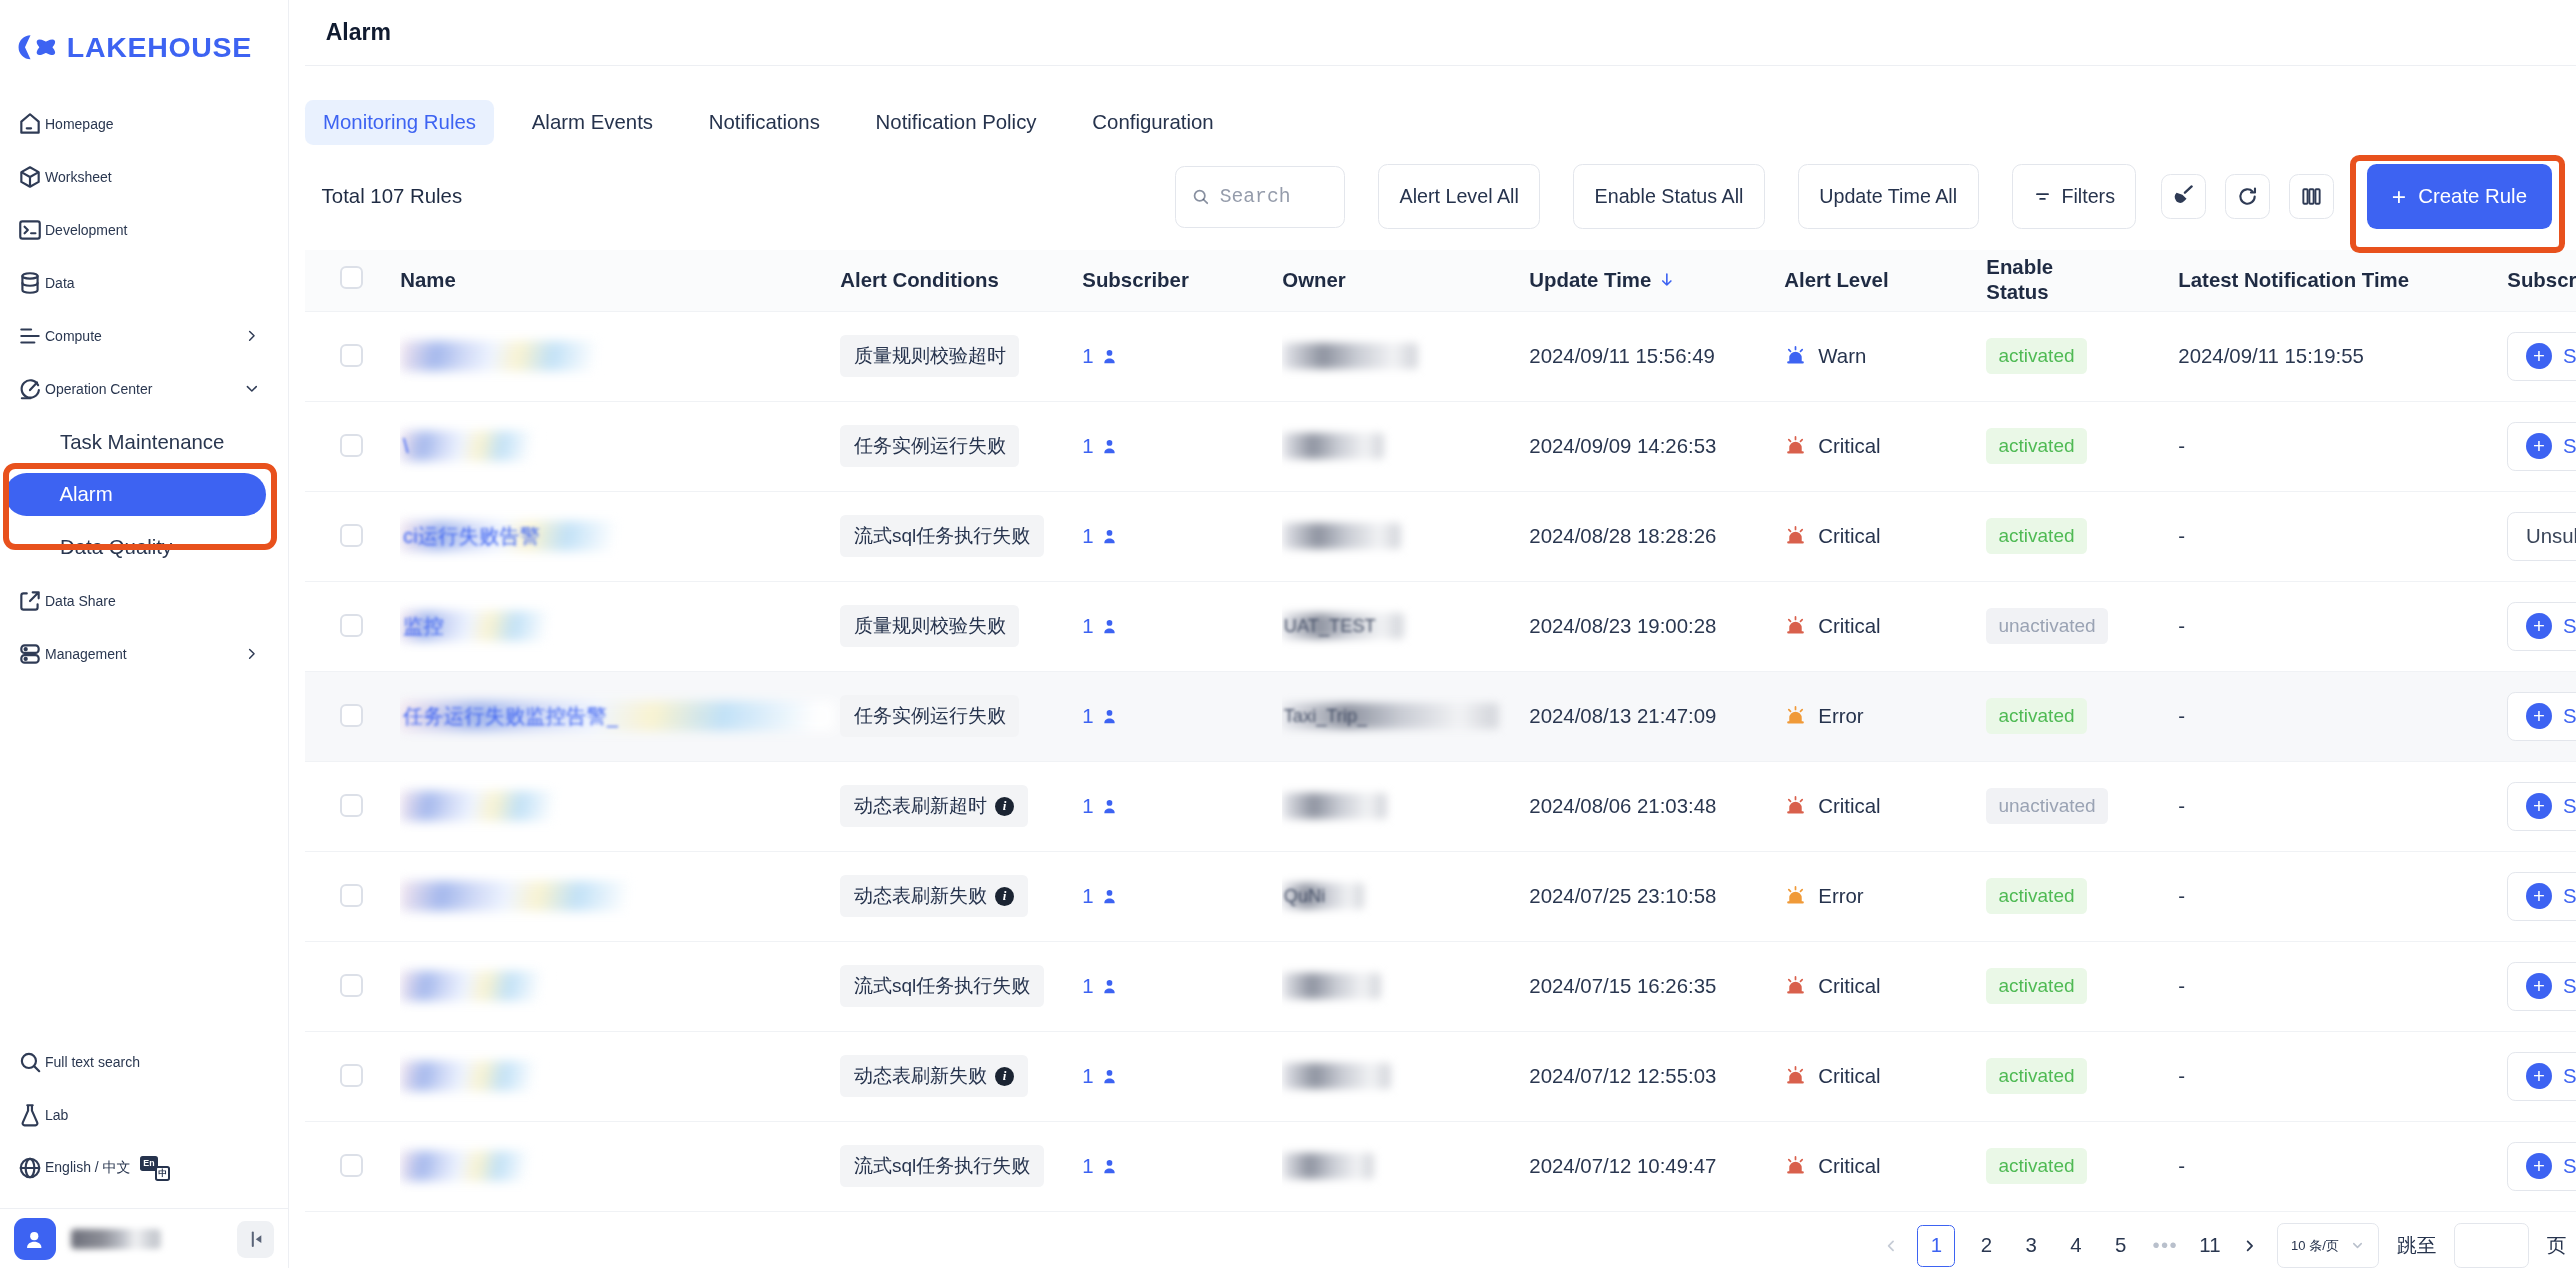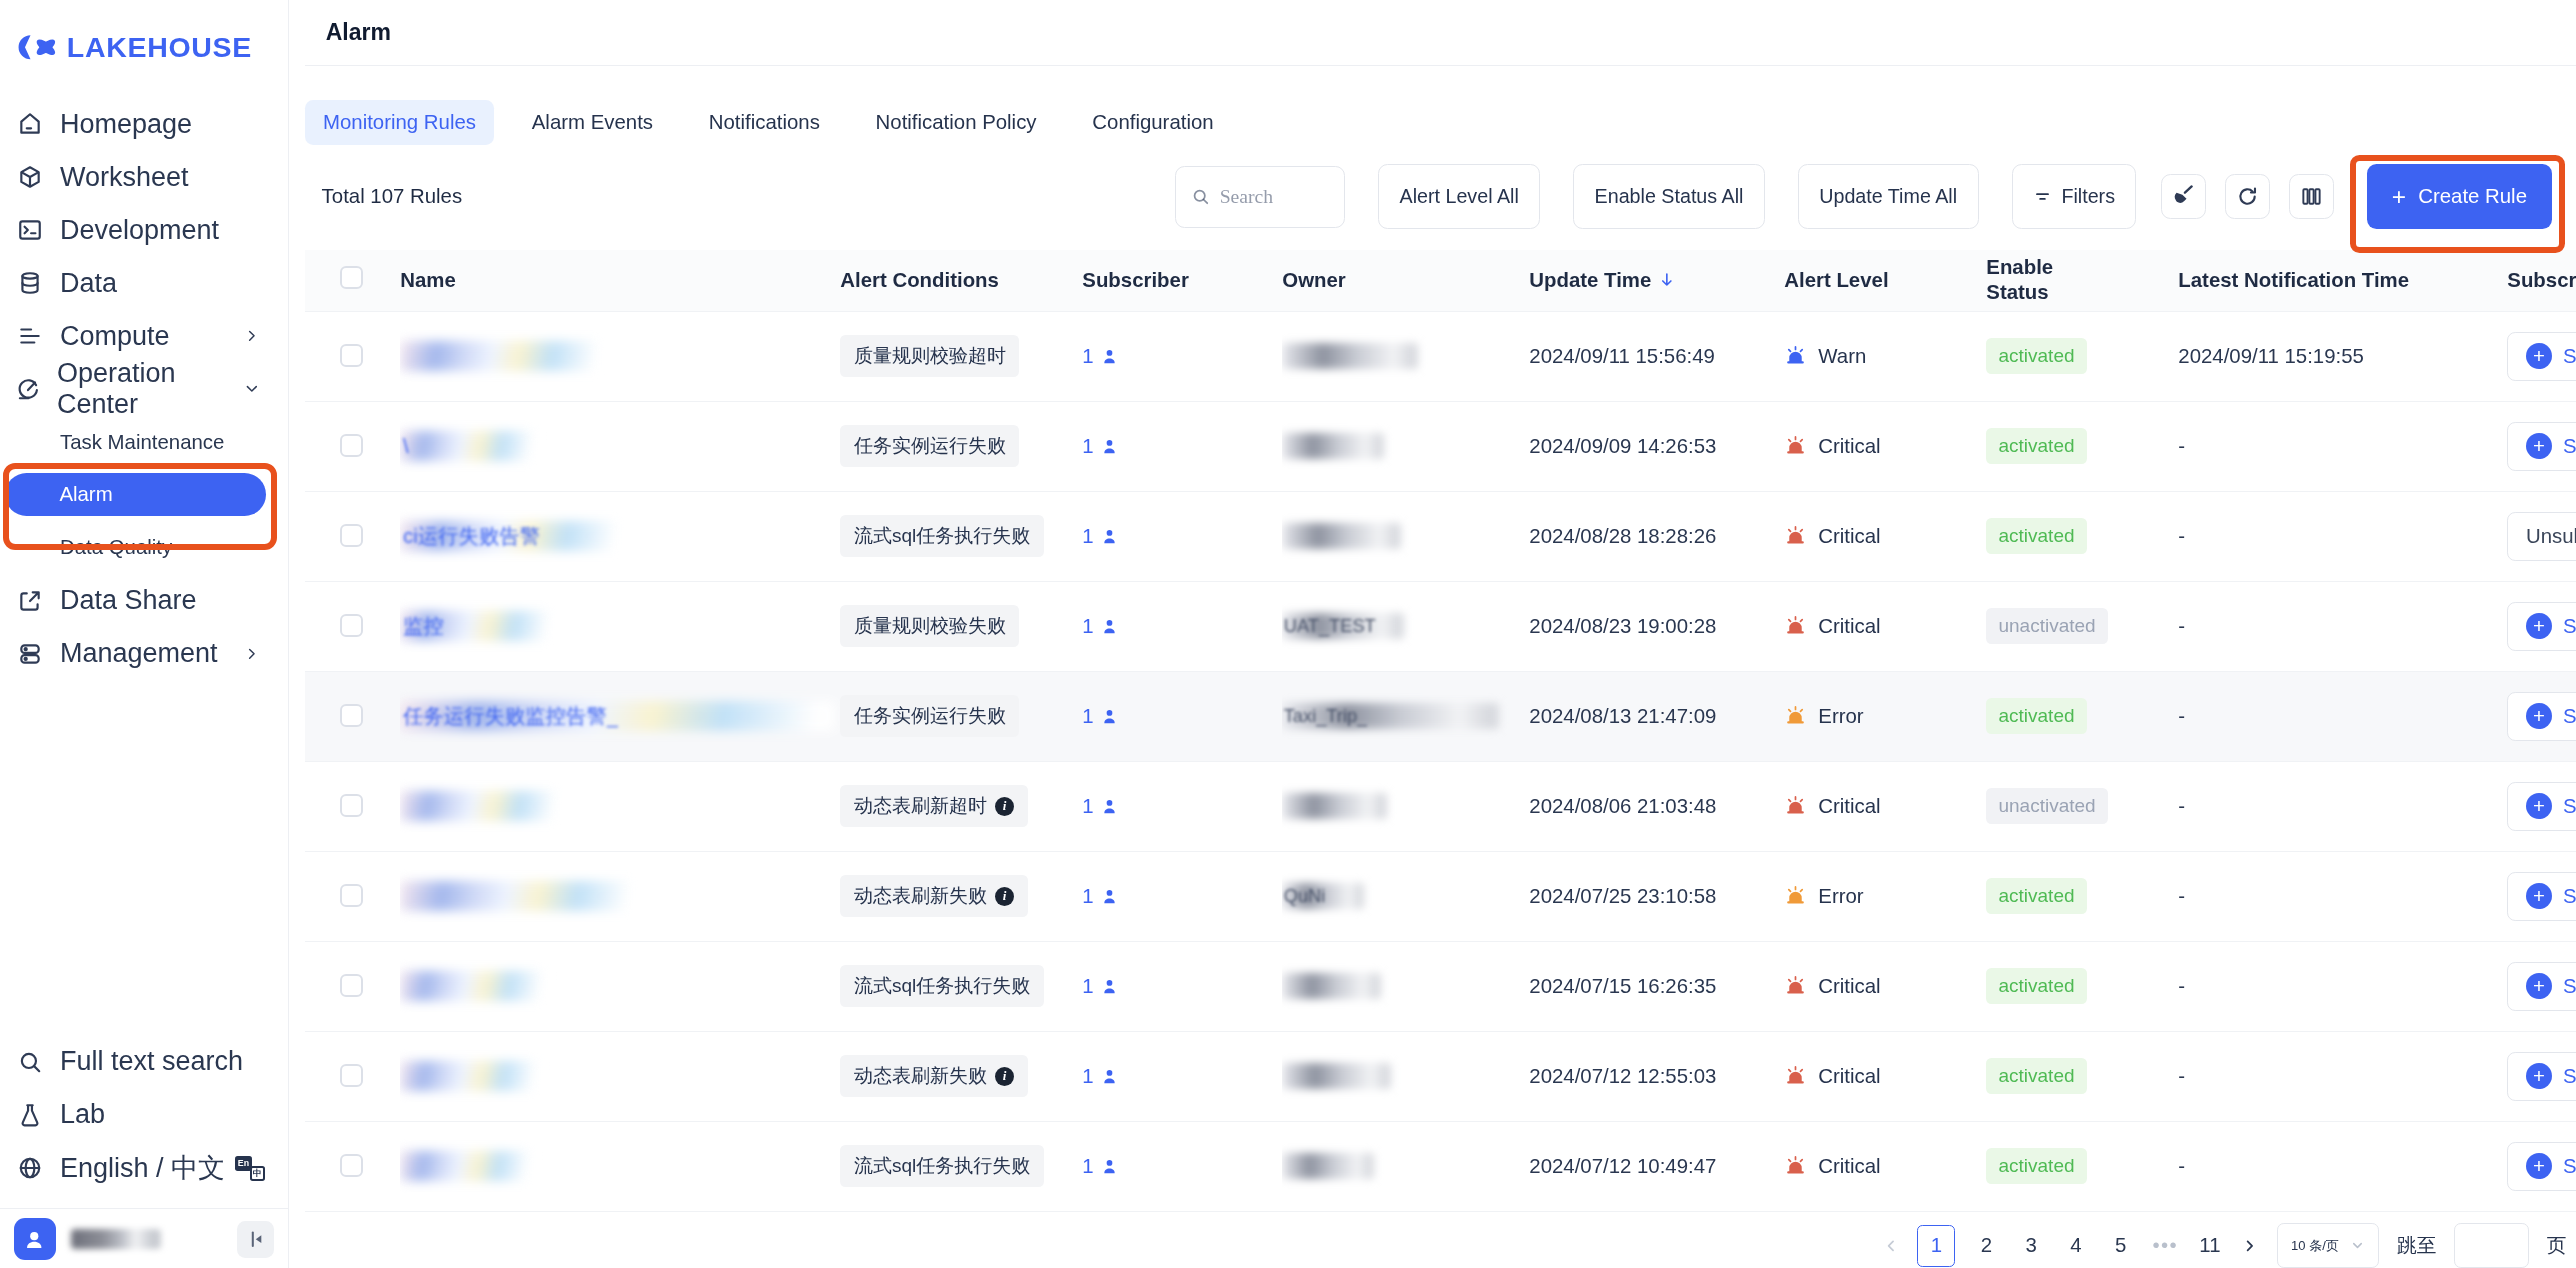--- a/index.html
+++ b/index.html
@@ -8,21 +8,21 @@
   .app { display:flex; width:2576px; height:1269px; position:relative; }
 
   
   .sidebar { width:289px; min-width:289px; height:100%; border-right:1.4px solid #EDEFF3;
     display:flex; flex-direction:column; background:#fff; position:relative; }
   .logo-row { display:flex; align-items:center; gap:9.5px; padding:26px 0 19px 16.3px; height:88px; }
   .logo-text { font-size:28.5px; font-weight:bold; color:#3D63F2; letter-spacing:0.7px; }
   .menu { display:flex; flex-direction:column; padding-top:9.5px; }
   .menu-item { display:flex; align-items:center; height:53px; padding-left:15px; cursor:pointer; }
   .menu-item .mi-icon { width:30px; height:30px; display:flex; align-items:center; justify-content:center; }
-  .menu-item .mi-label { margin-left:15px; font-size:27px; color:#2A3750; }
+  .menu-item .mi-label { font-size:14px; color:#2A3750; }
   .menu-item .mi-chevron { margin-left:auto; margin-right:27px; display:flex; }
   .sub-item { display:flex; align-items:center; height:53px; padding-left:60px; font-size:20.4px; color:#2A3750; cursor:pointer; }
   .sub-pill { display:flex; align-items:center; height:43px; margin:4.8px 22px 4.8px 5.4px; padding-left:54px;
     background:#3D63F2; border-radius:22px; color:#fff; font-size:20.4px; width:261px; cursor:pointer; }
   .side-footer-links { margin-top:auto; display:flex; flex-direction:column; padding-bottom:13.6px; }
   .lang-badge { position:relative; width:30px; height:27px; margin-left:9.5px; }
   .lang-badge .en { position:absolute; left:0; top:1.4px; width:17.7px; height:15px; background:#26334D; border-radius:2.7px;
     color:#fff; font-size:8.8px; font-weight:bold; display:flex; align-items:center; justify-content:center; }
   .lang-badge .zh { position:absolute; right:0; bottom:0; width:15px; height:15px; border:2px solid #26334D; background:#fff;
     border-radius:2.7px; color:#26334D; font-size:8.8px; font-weight:bold; display:flex; align-items:center; justify-content:center; }
@@ -37,21 +37,21 @@
   .main { flex:1; padding-left:16.3px; overflow:hidden; display:flex; flex-direction:column; }
   .page-header { height:77px; border-bottom:1.4px solid #EDEFF3; display:flex; align-items:center; }
   .page-title { font-size:23px; font-weight:bold; color:#101B30; margin-left:20.4px; }
   .tabs { display:flex; align-items:center; gap:20.4px; margin-top:34px; height:46px; }
   .tab { font-size:20.4px; color:#26334D; padding:11px 17.7px; border-radius:8.2px; background:transparent; border:none; cursor:pointer; white-space:nowrap; }
   .tab.active { color:#3D63F2; background:#E9F1FE; font-weight:500; }
   .toolbar { margin-top:19px; height:65px; display:flex; align-items:center; padding-right:24.5px; }
   .total-label { font-size:20.4px; color:#1F2B43; margin-left:16.3px; }
   .tb-right { margin-left:auto; display:flex; align-items:center; gap:33px; }
   .search-box { display:flex; align-items:center; gap:9.5px; width:170px; height:62px; border:1.4px solid #E3E6EC; border-radius:9.5px; padding:0 15px; }
-  .search-box input { border:none; outline:none; width:102px; font-size:19.7px; color:#2A3750; font-family:Liberation Serif, serif; }
+  .search-box input { border:none; outline:none; width:102px; font-size:19.7px; color:#2A3750; font-family:Liberation Mono, monospace; }
   .search-box input::placeholder { color:#39466188; }
   .filter-btn { height:65px; border:1.4px solid #E3E6EC; background:#fff; border-radius:9.5px; padding:0 20.4px;
     font-size:19.7px; color:#26334D; font-family:inherit; cursor:pointer; white-space:nowrap; }
   .filters-main { display:flex; align-items:center; gap:9.5px; }
   .icon-group { display:flex; align-items:center; gap:19px; margin-left:-8.2px; }
   .icon-btn { width:45px; height:45px; border:1.4px solid #E3E6EC; background:#fff; border-radius:9.5px;
     display:flex; align-items:center; justify-content:center; cursor:pointer; }
   .create-btn { height:65px; background:#3D63F2; color:#fff; border:none; border-radius:9.5px; padding:0 24.5px;
     font-size:20.4px; font-family:inherit; display:flex; align-items:center; gap:12.2px; cursor:pointer; }
   .create-btn .plus-glyph { font-size:24.5px; font-weight:300; line-height:1; }

